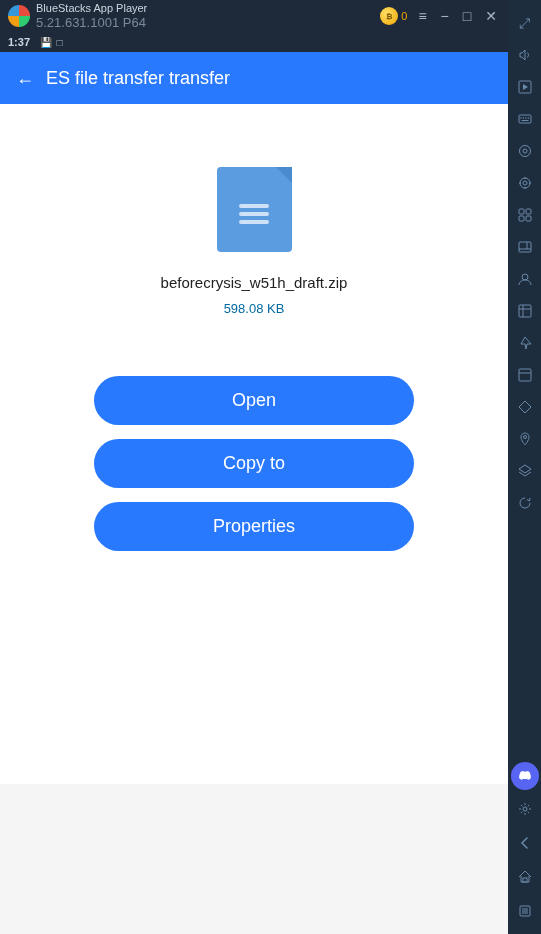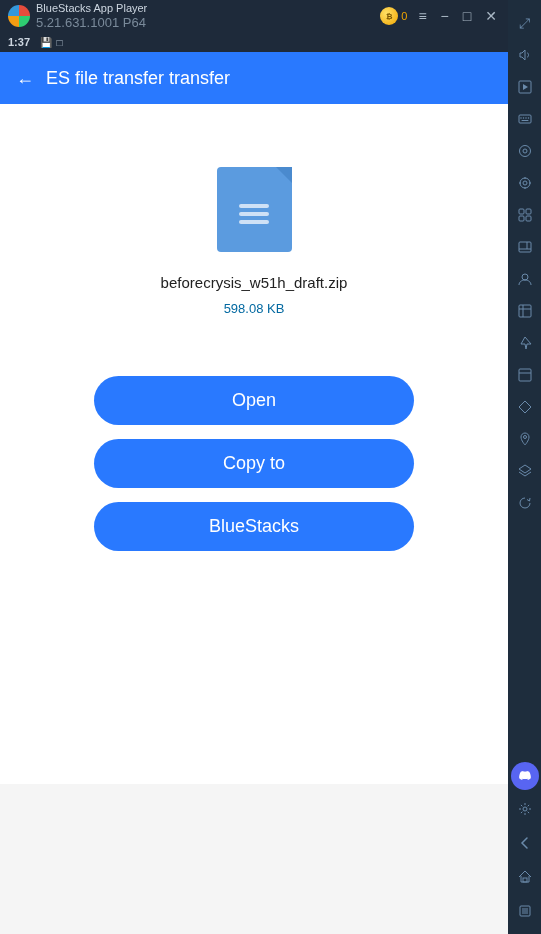--- a/index.html
+++ b/index.html
@@ -304,21 +304,21 @@
       </div>
     </div>
   </div>
 
   <span class="file-name">beforecrysis_w51h_draft.zip</span>
   <span class="file-size">598.08 KB</span>
 
   <div class="action-buttons">
     <button class="action-btn">Open</button>
     <button class="action-btn">Copy to</button>
-    <button class="action-btn">BlueStacks</button>
+    <button class="action-btn">Properties</button>
   </div>
 </div>
 
 <div class="bottom-area"></div>
 
 <div class="right-sidebar">
   <div class="sidebar-icon">⤢</div>
   <div class="sidebar-icon">
     <svg width="14" height="14" viewBox="0 0 14 14" fill="none">
       <path d="M2 5h2l3-3v10l-3-3H2V5z" stroke="#6a8aaa" stroke-width="1" fill="none"></path>

